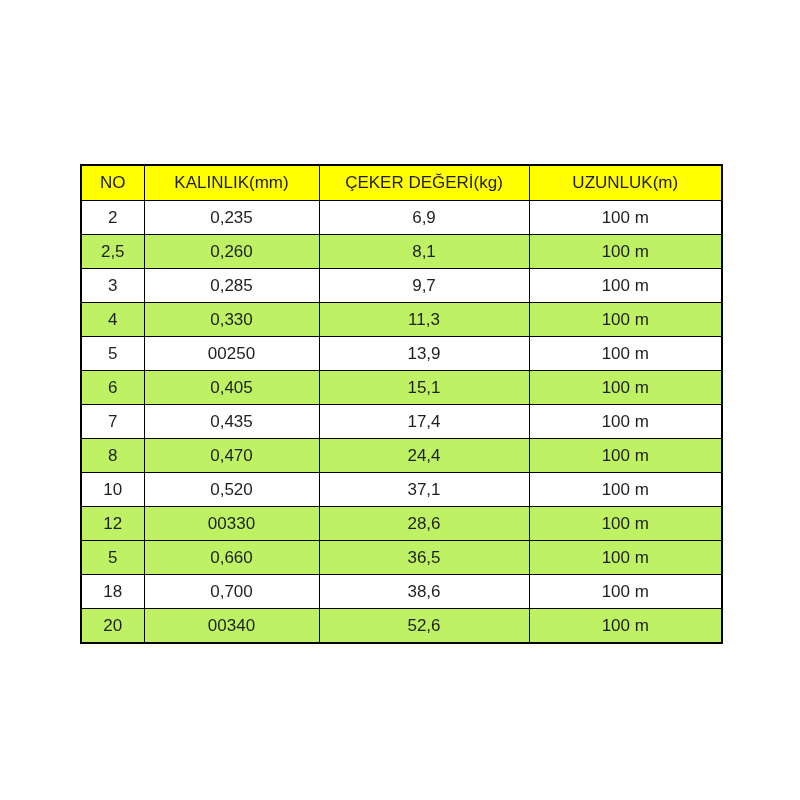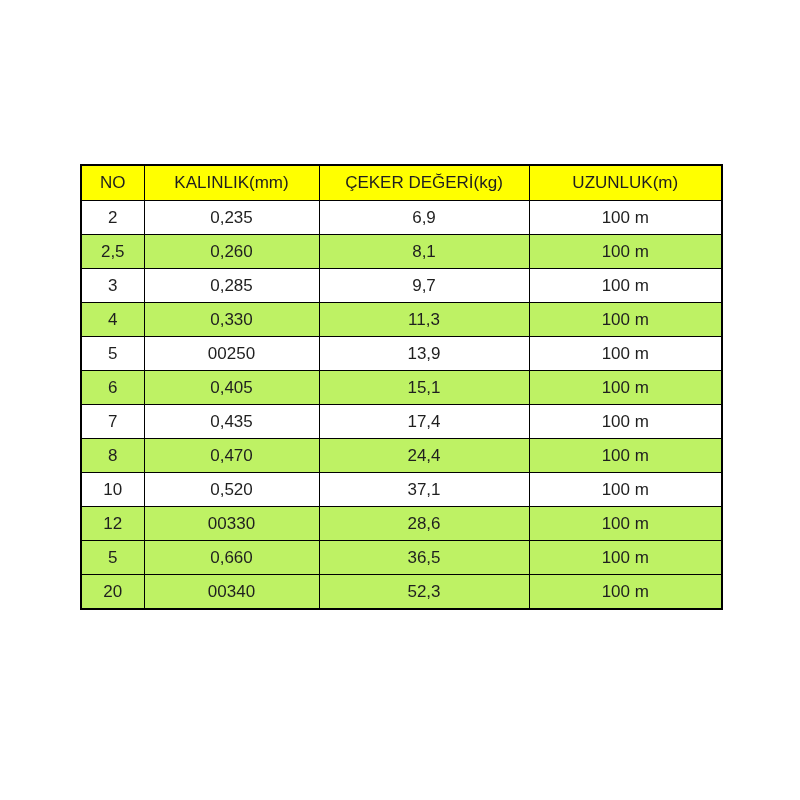--- a/index.html
+++ b/index.html
@@ -130,21 +130,27 @@
         <td>00330</td>
         <td>28,6</td>
         <td>100 m</td>
       </tr>
       <tr class="odd">
         <td>5</td>
         <td>0,660</td>
         <td>36,5</td>
         <td>100 m</td>
       </tr>
+      <tr class="even">
+        <td>18</td>
+        <td>0,700</td>
+        <td>38,6</td>
+        <td>100 m</td>
+      </tr>
       <tr class="odd">
         <td>20</td>
         <td>00340</td>
-        <td>52,3</td>
+        <td>52,6</td>
         <td>100 m</td>
       </tr>
     </tbody>
   </table>
 </div>
 
 </body></html>

